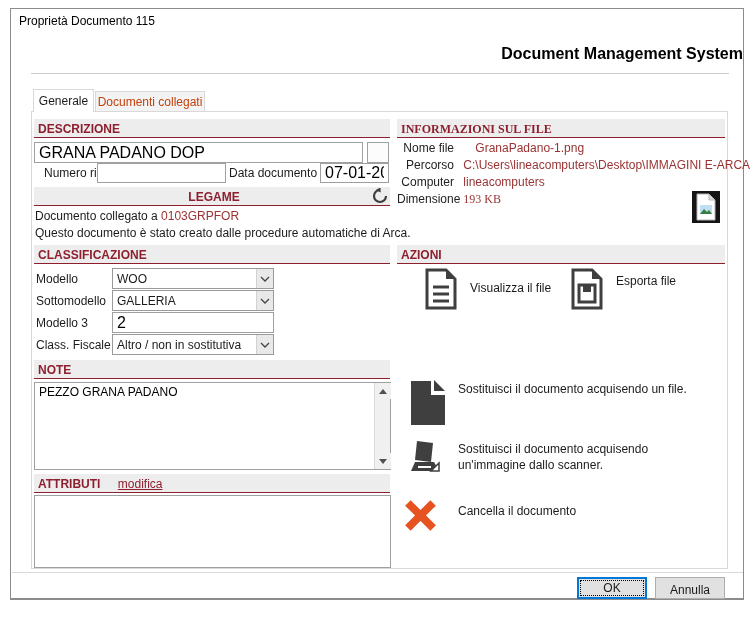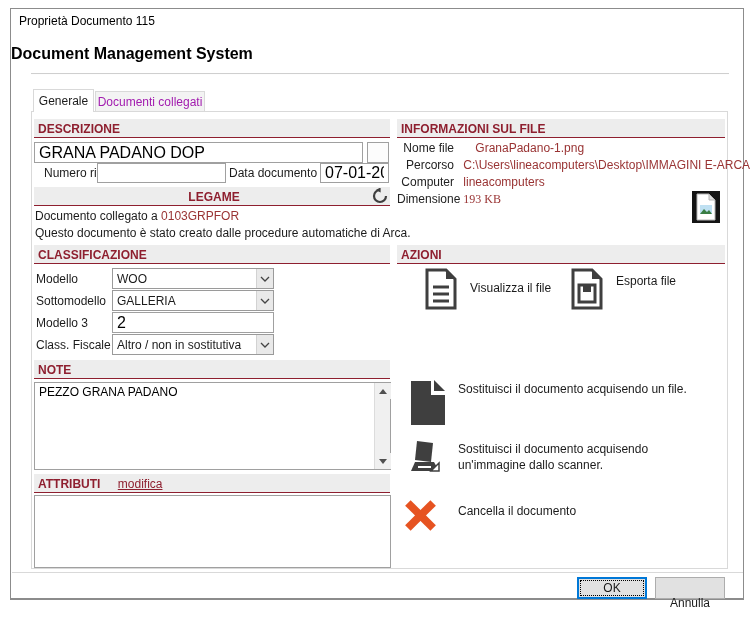--- a/index.html
+++ b/index.html
@@ -1,26 +1,26 @@
 <!DOCTYPE html>
 <html><head>
 <meta charset="utf-8">
 <style>
   * { margin:0; padding:0; box-sizing:border-box; }
   html,body { width:753px; height:624px; background:#ffffff; font-family:"Liberation Sans", sans-serif; font-size:12px; color:#1b1b1b; overflow:hidden; }
   .window { position:absolute; left:10px; top:8px; width:734px; height:592px; background:#fff; border:1px solid #8c8c8c; border-bottom-width:2px; }
   .abs { position:absolute; }
 
   .title-text { left:8px; top:5px; font-size:12px; color:#000; }
-  .dms-header { left:0; top:36px; width:100%; text-align:left; font-size:16px; font-weight:bold; color:#000; }
+  .dms-header { left:0; top:36px; width:100%; text-align:right; font-size:16px; font-weight:bold; color:#000; }
   .header-rule { left:20px; top:64px; width:698px; height:2px; border-top:1px solid #cfcfcf; border-bottom:1px solid #fdfdfd; }
 
   .tab { border:1px solid #d9d9d9; border-bottom:none; text-align:center; cursor:default; }
   .tab-active { left:22px; top:80px; width:61px; height:23px; background:#fff; z-index:3; padding-top:4px; }
-  .tab-inactive { left:84px; top:82px; width:110px; height:20px; background:#f3f3f3; z-index:1; padding-top:3px; color:#a21caf; }
+  .tab-inactive { left:84px; top:82px; width:110px; height:20px; background:#f3f3f3; z-index:1; padding-top:3px; color:#c2410c; }
 
   .panel { left:20px; top:102px; width:697px; height:458px; border:1px solid #d9d9d9; background:#fff; }
 
   .sec-h { background:#ededed; border-bottom:1px solid #8e1f2f; color:#8e1f2f; font-weight:bold; height:19px; padding:3px 0 0 4px; font-size:12px; }
 
   .tbox { border:1px solid #a0a0a0; background:#fff; font-family:"Liberation Sans", sans-serif; font-size:16px; padding:2px 4px; color:#000; }
   input.tbox { outline:none; }
 
   .combo { border:1px solid #9a9a9a; background:#fff; display:flex; align-items:center; }
   .combo .val { flex:1; padding:2px 4px; white-space:nowrap; overflow:hidden; }
@@ -36,21 +36,21 @@
   .note-box textarea { position:absolute; left:0; top:0; width:338px; height:100%; border:none; resize:none; font-family:"Liberation Sans", sans-serif; font-size:12px; padding:2px 4px; outline:none; overflow:hidden; }
   .scrollbar { position:absolute; right:0; top:0; width:16px; height:100%; background:#f0f0f0; border-left:1px solid #dcdcdc; }
   .scroll-btn { position:absolute; left:0; width:16px; height:16px; display:flex; align-items:center; justify-content:center; background:#f0f0f0; }
   .scroll-btn.up { top:0; } .scroll-btn.down { bottom:0; }
 
   .attr-box { border:1px solid #a0a0a0; background:#fff; }
 
   .act-label { color:#1b1b1b; line-height:16px; }
 
   .footer-rule { left:1px; top:563px; width:731px; height:2px; border-top:1px solid #d9d9d9; border-bottom:1px solid #ffffff; }
-  .btn { position:absolute; top:568px; width:70px; height:22px; background:#e1e1e1; font-family:"Liberation Sans", sans-serif; font-size:12px; text-align:center; padding-top:18px; cursor:default; }
+  .btn { position:absolute; top:568px; width:70px; height:22px; background:#e1e1e1; font-family:"Liberation Sans", sans-serif; font-size:12px; text-align:center; padding-top:5px; cursor:default; }
   .btn-ok { left:566px; border:2px solid #0078d7; outline:1px dotted #000; outline-offset:-4px; padding-top:2px; }
   .btn-cancel { left:644px; border:1px solid #adadad; }
 
   .mini-btn { border:1px solid #a0a0a0; background:#fcfcfc; }
 </style>
 </head>
 <body>
 
 <div class="window">
 
@@ -135,21 +135,21 @@
           </div>
       </div>
     </div>
 
     <div class="abs sec-h" style="left:2px;top:362px;width:356px;">
       <span>ATTRIBUTI</span>
       <span class="link" style="margin-left:14px;font-weight:normal;">modifica</span>
     </div>
     <div class="abs attr-box" style="left:2px;top:383px;width:357px;height:73px;"></div>
 
-    <div class="abs sec-h" style="left:365px;top:7px;width:328px;">INFORMAZIONI SUL FILE</div>
+    <div class="abs sec-h" style="left:365px;top:7px;width:328px;font-family:Liberation Serif, serif;">INFORMAZIONI SUL FILE</div>
 
     <div class="abs info-row" style="left:365px;top:29px;">
       <span class="info-label">Nome file</span>
       <span class="maroon" style="margin-left:18px;">GranaPadano-1.png</span>
     </div>
     <div class="abs info-row" style="left:365px;top:46px;">
       <span class="info-label">Percorso</span>
       <span class="maroon" style="margin-left:6px;">C:\Users\lineacomputers\Desktop\IMMAGINI E-ARCA</span>
     </div>
     <div class="abs info-row" style="left:365px;top:63px;">

